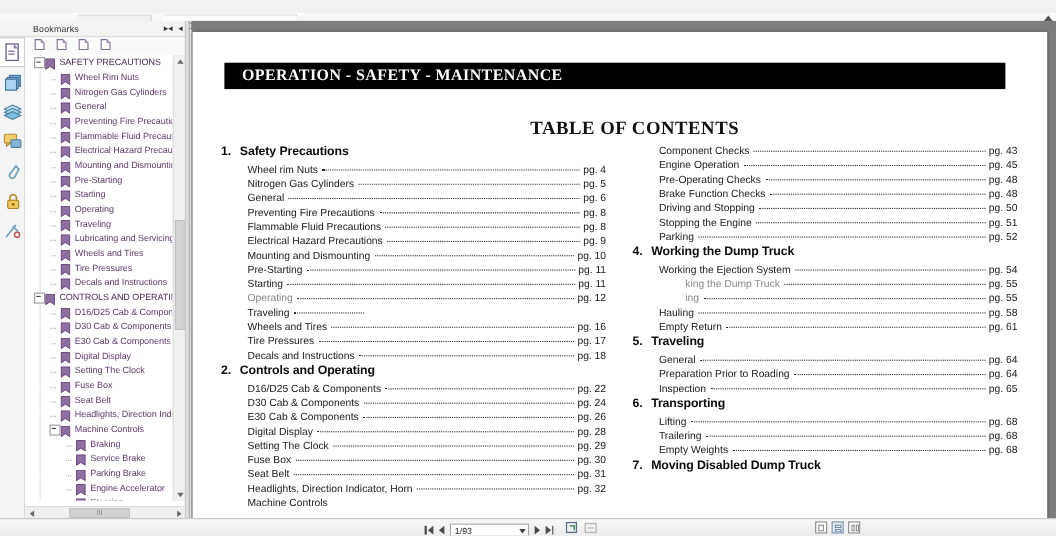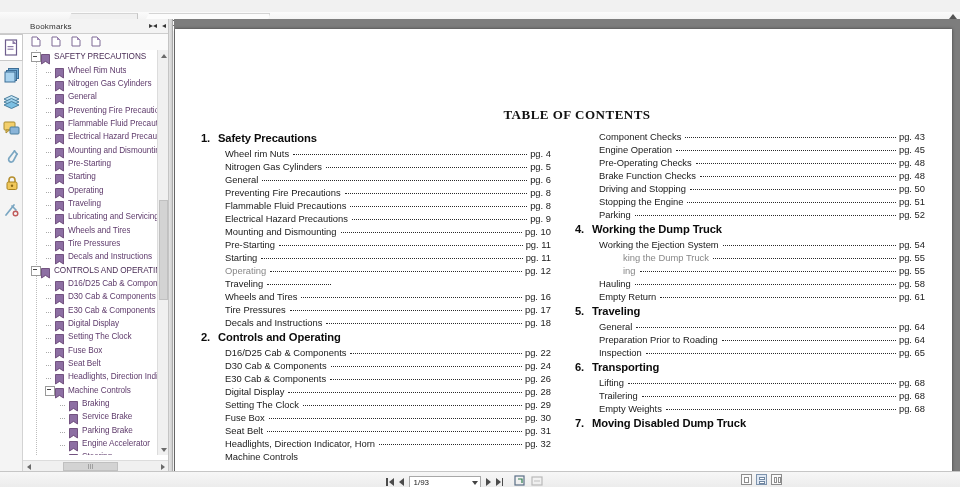--- a/index.html
+++ b/index.html
@@ -180,21 +180,21 @@
     display: flex; align-items: center;
   }
   .hdr-bar .t {
     color: #fff; font-family: "Liberation Serif", serif; font-weight: bold;
     font-size: 14.5px; padding-left: 16px; letter-spacing: .4px;
   }
   .toc-title {
     position: absolute; top: 78px; left: 0; width: 777px;
     text-align: center;
     font-family: "Liberation Serif", serif; font-weight: bold;
-    font-size: 13px; letter-spacing: .5px; color:#111;padding-left:27px;
+    font-size: 17px; letter-spacing: .5px; color:#111;padding-left:27px;
   }
 
   .cols { position: absolute; top: 102px; left: 0; width: 777px; }
   .col { position: absolute; top: 0; width: 350px; }
   .col.left { left: 26px; }
   .col.right { left: 400px; }
 
   .sec {
     display: flex; align-items: baseline;
     font-weight: bold; font-size: 11.2px; color: #0b0b0b;
@@ -591,20 +591,23 @@
           <span class="sbarrow sb-rt"></span>
         </div>
     </div>
   </div>
 
   <div class="panel-sep"></div>
 
   <div class="docarea">
     <div class="page">
       <div class="page-inner">
+        <div class="hdr-bar">
+          <span class="t">OPERATION - SAFETY - MAINTENANCE</span>
+        </div>
         <div class="toc-title">TABLE OF CONTENTS</div>
         <div class="cols">
           <div class="col left" id="toc-left">
               <div class="sec">
                 <span class="num">1.</span>
                 <span>Safety Precautions</span>
               </div>
               <div class="entry">
                 <span class="nm">Wheel rim Nuts</span>
                 <span class="dots"></span>

